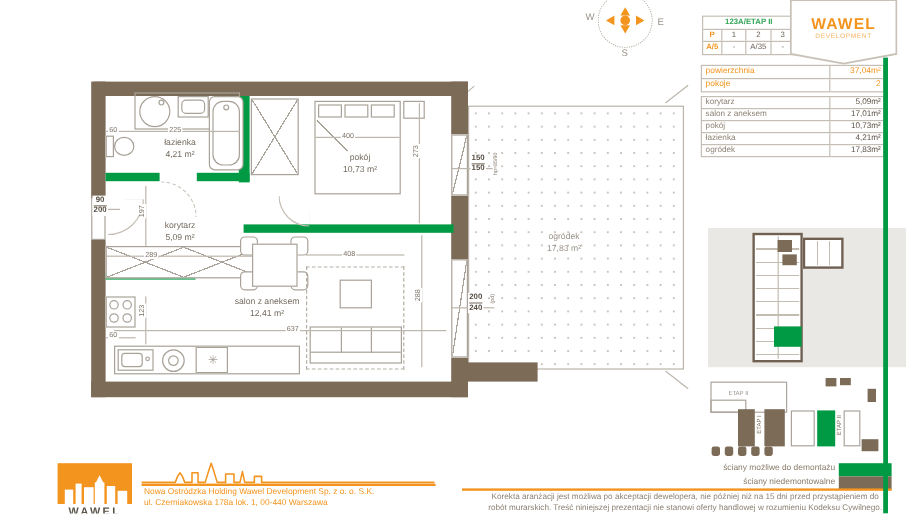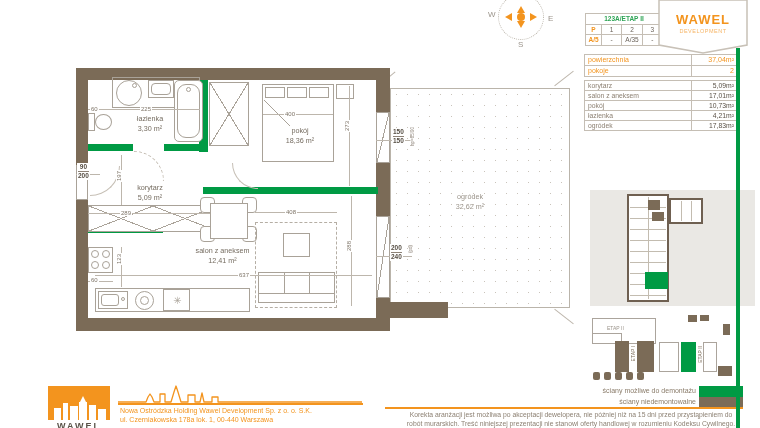--- a/index.html
+++ b/index.html
@@ -124,21 +124,21 @@
       <span class="val">17,83m²</span>
     </div>
   </div>
 
   <div class="garden" style="left:390px;top:88px;width:180px;height:220px"></div>
   <div class="cdiag" style="left:552px;top:78px;transform:rotate(-38deg)"></div>
   <div class="cdiag" style="left:552px;top:316px;transform:rotate(38deg)"></div>
   <div class="cdiag" style="left:374px;top:79px;transform:rotate(-40deg)"></div>
   <div class="room" style="left:430px;top:192px;width:80px;color:#9b948a">
     <span>ogródek</span>
-    <span>32,62 m²</span>
+    <span>17,83 m²</span>
   </div>
 
   <div class="wall" style="left:78px;top:68px;width:312px;height:12px"></div>
   <div class="wall" style="left:76px;top:68px;width:12px;height:97px"></div>
   <div class="wall" style="left:76px;top:200px;width:12px;height:131px"></div>
   <div class="wall" style="left:76px;top:318px;width:314px;height:13px"></div>
   <div class="wall" style="left:376px;top:68px;width:14px;height:44px"></div>
   <div class="wall" style="left:376px;top:163px;width:14px;height:53px"></div>
   <div class="wall" style="left:376px;top:298px;width:14px;height:33px"></div>
   <div class="wall" style="left:390px;top:302px;width:58px;height:16px"></div>
@@ -170,21 +170,21 @@
   <div class="nf" style="left:177px;top:84px;width:23px;height:54px;border-radius:9px"></div>
   <div class="nf circ" style="left:186px;top:87px;width:5px;height:5px"></div>
   <div class="f" style="left:88px;top:113px;width:7px;height:18px"></div>
   <div class="f circ" style="left:95px;top:114px;width:17px;height:16px"></div>
 
   <div class="hl" style="left:88px;top:109px;width:112px"></div>
   <span class="dim" style="left:90px;top:106px">60</span>
   <span class="dim" style="left:140px;top:106px">225</span>
   <div class="room" style="left:110px;top:114px;width:80px">
     <span>łazienka</span>
-    <span>3,30 m²</span>
+    <span>4,21 m²</span>
   </div>
 
   <div class="f xpat" style="left:209px;top:82px;width:40px;height:64px"></div>
   <div class="f" style="left:88px;top:205px;width:130px;height:27px">
     <div class="abs xpat" style="left:0;top:0;width:64px;height:25px"></div>
     <div class="abs xpat" style="left:64px;top:0;width:64px;height:25px"></div>
   </div>
 
   <div class="vl" style="left:121px;top:155px;height:50px"></div>
   <span class="dimv" style="left:116px;top:170px">197</span>
@@ -206,21 +206,21 @@
   <div class="f" style="left:309px;top:87px;width:20px;height:11px"></div>
   <div class="abs" style="left:264px;top:100px;width:26px;height:26px;
        background-image:linear-gradient(to bottom left, transparent calc(50% - 0.5px), #a9a298 calc(50% - 0.5px) calc(50% + 0.5px), transparent calc(50% + 0.5px))"></div>
   <div class="f" style="left:336px;top:84px;width:18px;height:15px"></div>
   <div class="hl" style="left:263px;top:114px;width:70px"></div>
   <span class="dim" style="left:284px;top:111px">400</span>
   <div class="vl" style="left:349px;top:86px;height:100px"></div>
   <span class="dimv" style="left:344px;top:120px">273</span>
   <div class="room" style="left:265px;top:126px;width:70px">
     <span>pokój</span>
-    <span>18,36 m²</span>
+    <span>10,73 m²</span>
   </div>
 
   <div class="chair" style="left:200px;top:197px;width:15px;height:16px"></div>
   <div class="chair" style="left:242px;top:197px;width:15px;height:16px"></div>
   <div class="chair" style="left:200px;top:226px;width:15px;height:16px"></div>
   <div class="chair" style="left:242px;top:226px;width:15px;height:16px"></div>
   <div class="f" style="left:210px;top:203px;width:38px;height:36px"></div>
 
   <div class="abs" style="left:255px;top:222px;width:82px;height:86px;border:1px dashed #b5aea4;box-sizing:border-box"></div>
   <div class="f" style="left:283px;top:233px;width:27px;height:24px"></div>

